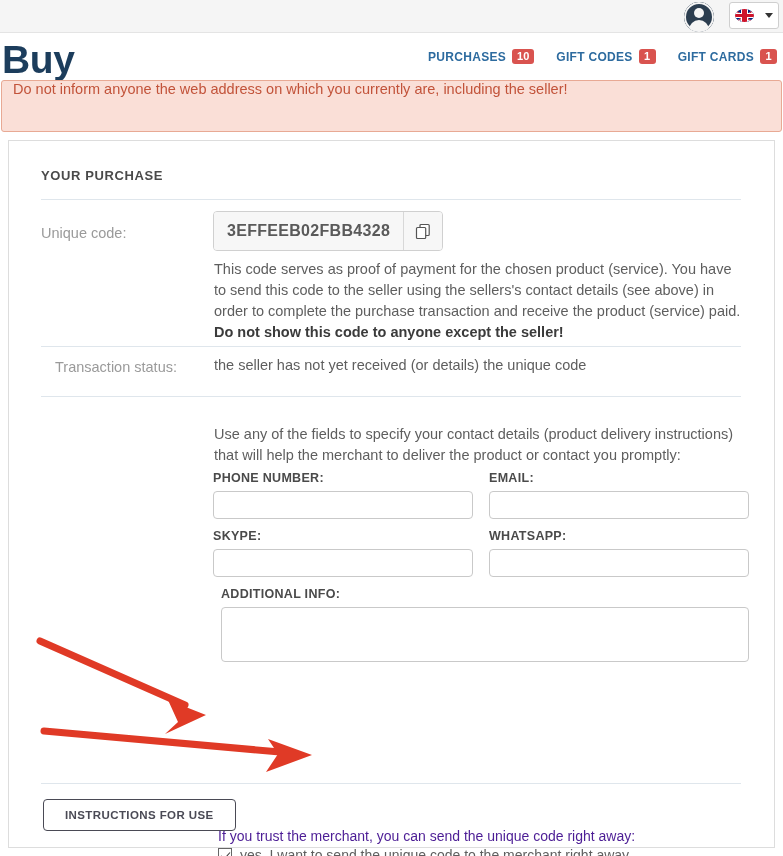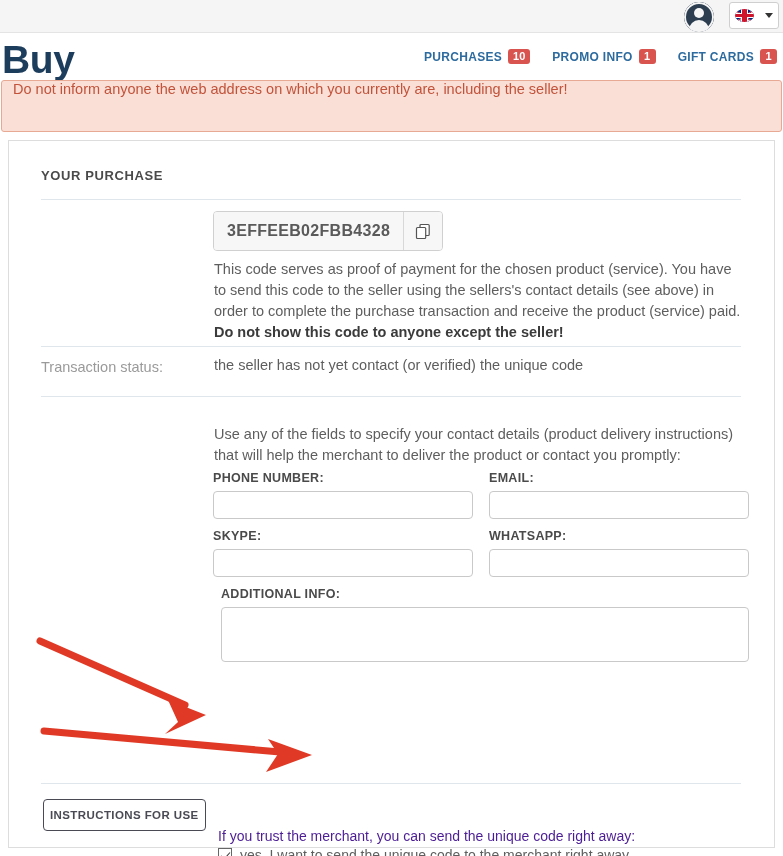--- a/index.html
+++ b/index.html
@@ -198,21 +198,21 @@
 
   .row-label {
     position: absolute;
     left: 32px;
     width: 150px;
     font-size: 14.5px;
     color: #9a9a9a;
     line-height: 20px;
   }
   .row-label.lab-code { top: 82px; }
-  .row-label.lab-status { top: 216px; }
+  .row-label.lab-status { top: 216px; text-align: center; }
 
   
   .codebox {
     position: absolute;
     left: 204px; top: 70px;
     height: 40px;
     display: flex;
     border: 1px solid #d0d0d0;
     border-radius: 4px;
     background: #f7f7f7;
@@ -341,21 +341,21 @@
   }
   .cb-label {
     font-size: 14px;
     color: #5e5e5e;
     cursor: pointer;
   }
 
   .instr-btn {
     position: absolute;
     left: 34px; top: 658px;
-    padding: 9px 6px;
+    padding: 9px 21px;
     border: 1px solid #4a4a55;
     border-radius: 4px;
     background: #ffffff;
     font-size: 11.5px;
     font-weight: 700;
     color: #4a4a55;
     letter-spacing: 0.4px;
     cursor: pointer;
     font-family: "Liberation Sans", sans-serif;
   }
@@ -395,58 +395,59 @@
   </div>
 
   <div class="headrow">
     <div class="page-title">Buy</div>
     <div class="navtabs">
       <div class="navtab">
         <span class="lbl">PURCHASES</span>
         <span class="badge">10</span>
       </div>
       <div class="navtab">
-        <span class="lbl">PROMO INFO</span>
+        <span class="lbl">GIFT CODES</span>
         <span class="badge">1</span>
       </div>
       <div class="navtab">
         <span class="lbl">GIFT CARDS</span>
         <span class="badge">1</span>
       </div>
     </div>
   </div>
 
   <div class="warn">
     <span class="txt">Do not inform anyone the web address on which you currently are, including the seller!</span>
   </div>
 
   <div class="card">
 
     <div class="section-title">YOUR PURCHASE</div>
     <div class="rule r1"></div>
 
+    <div class="row-label lab-code">Unique code:</div>
 
     <div class="codebox">
       <div class="val">3EFFEEB02FBB4328</div>
       <div class="copybtn">
         <svg width="16" height="17" viewBox="0 0 16 17">
           <rect x="5" y="1.5" width="9.2" height="11" rx="1" fill="#ffffff" stroke="#555" stroke-width="1.2"></rect>
           <rect x="1.5" y="4.5" width="9.2" height="11" rx="1" fill="#ffffff" stroke="#555" stroke-width="1.2"></rect>
         </svg>
       </div>
     </div>
 
     <div class="code-desc">
       <span>This code serves as proof of payment for the chosen product (service). You have to send this code to the seller using the sellers's contact details (see above) in order to complete the purchase transaction and receive the product (service) paid. </span><b>Do not show this code to anyone except the seller!</b>
     </div>
 
     <div class="rule r2"></div>
 
     <div class="row-label lab-status">Transaction status:</div>
-    <div class="status-val">the seller has not yet contact (or verified) the unique code</div>
+    <div class="status-val">the seller has not yet received (or details) the unique code</div>
 
     <div class="rule r3"></div>
 
     <div class="contact-intro">Use any of the fields to specify your contact details (product delivery instructions) that will help the merchant to deliver the product or contact you promptly:</div>
 
     <div class="fields">
       <div class="grid2">
         <div>
           <label class="fld-label">PHONE NUMBER:</label>
           <input class="txtin" type="text" value="" style="">

